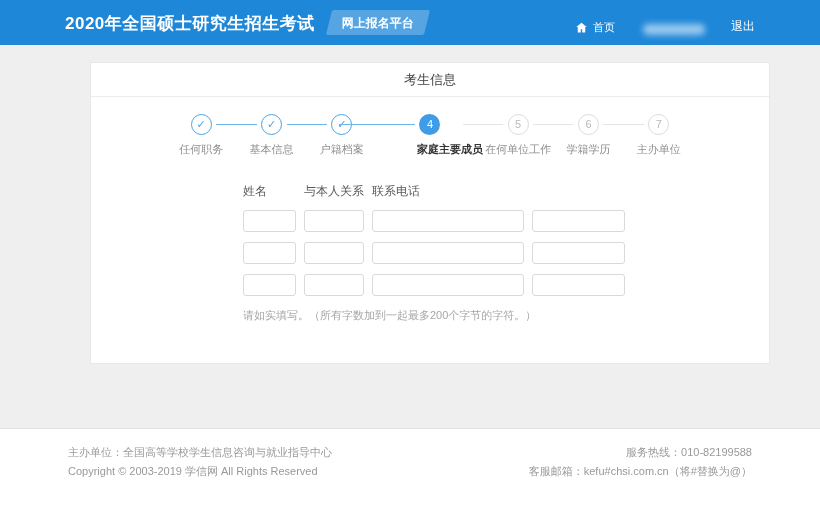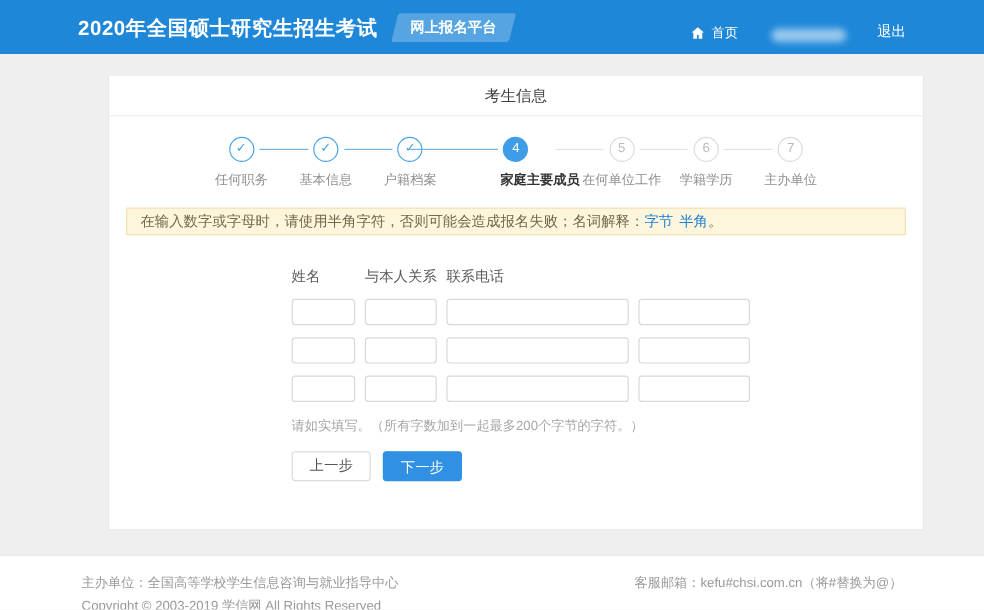--- a/index.html
+++ b/index.html
@@ -239,21 +239,20 @@
       <div class="step todo">
         <div class="circle">6</div>
         <div class="slabel">学籍学历</div>
       </div>
       <div class="step todo">
         <div class="circle">7</div>
         <div class="slabel">主办单位</div>
       </div>
     </div>
 
-    <div class="notice"><span>在输入数字或字母时，请使用半角字符，否则可能会造成报名失败；名词解释：</span><a>字节</a><a class="lk2">半角</a><span>。</span></div>
 
     <div class="form-area">
       <div class="col-labels">
         <div class="c1">姓名</div>
         <div class="c2">与本人关系</div>
         <div class="c4">联系电话</div>
       </div>
 
       <div class="member-row">
         <input class="c1" type="text" value="" style="">
@@ -269,32 +268,29 @@
       </div>
       <div class="member-row">
         <input class="c1" type="text" value="" style="">
         <input class="c2" type="text" value="" style="">
         <input class="c3" type="text" value="" style="">
         <input class="c4" type="text" value="" style="">
       </div>
 
       <div class="form-note">请如实填写。（所有字数加到一起最多200个字节的字符。）</div>
 
-      <div class="btn-row">
-        <div class="btn btn-prev">上一步</div>
-        <div class="btn btn-next">下一步</div>
-      </div>
     </div>
   </div>
 </div>
 
 <div class="footer">
   <div class="footer-inner">
     <div class="f-left">
       <div>主办单位：全国高等学校学生信息咨询与就业指导中心</div>
       <div>Copyright © 2003-2019 学信网 All Rights Reserved</div>
 
     </div>
     <div class="f-right">
+      <div>服务热线：010-82199588</div>
       <div>客服邮箱：kefu#chsi.com.cn（将#替换为@）</div>
     </div>
   </div>
 </div>
 
 </body></html>

